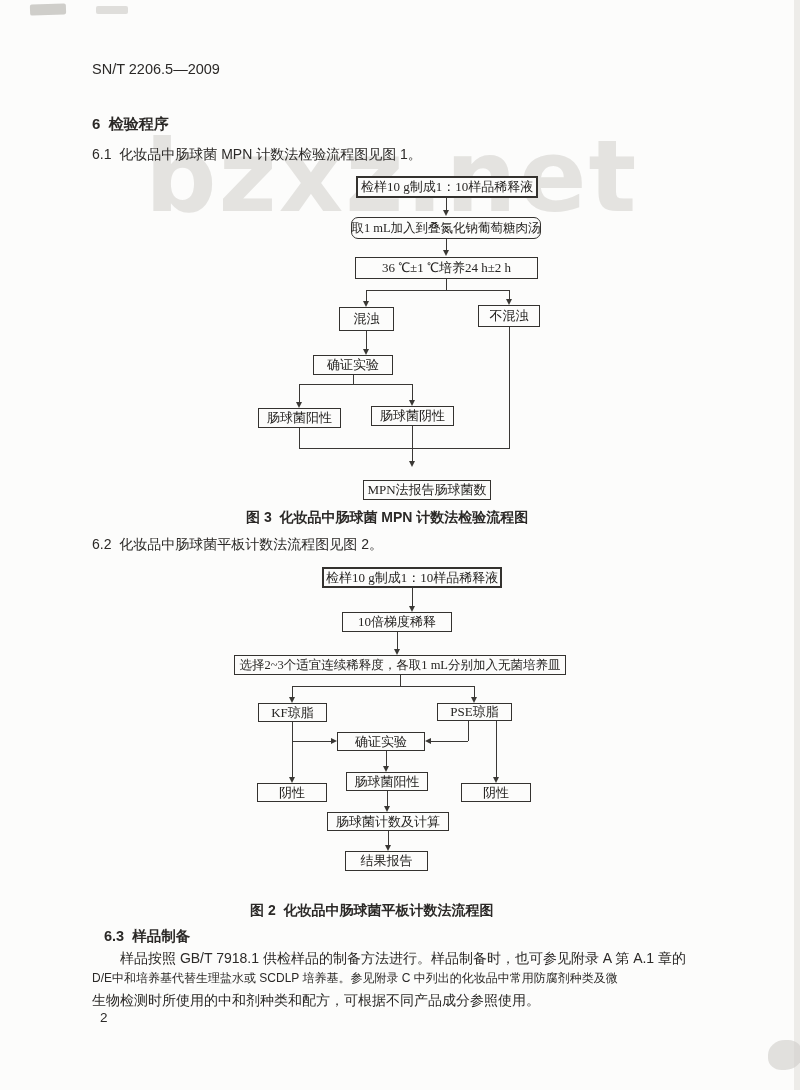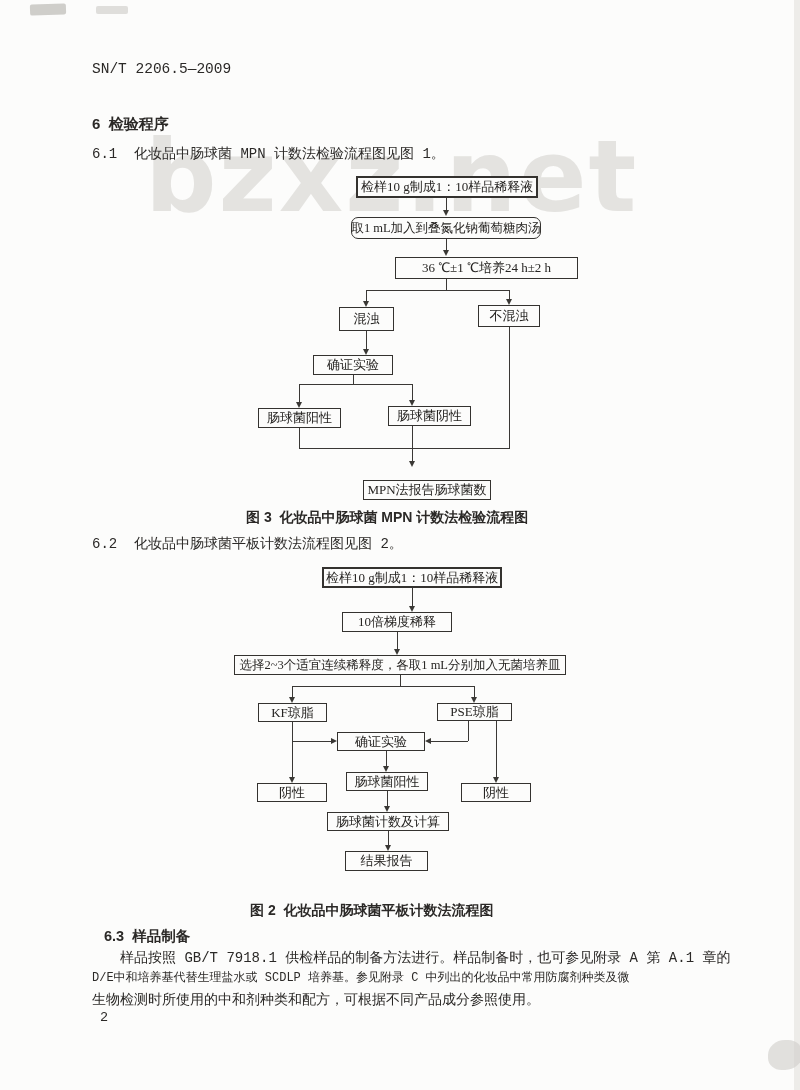--- a/index.html
+++ b/index.html
@@ -2,21 +2,21 @@
 <html><head>
 <meta charset="utf-8">
 <style>
   html,body { margin:0; padding:0; background:#ffffff; }
   .page {
     position:relative; width:800px; height:1090px;
     background:#fcfcfb; overflow:hidden;
     font-family:"Liberation Serif", serif; color:#2b2927;
   }
   .txt { position:absolute; z-index:3; white-space:pre; line-height:1.2; }
-  .serif { font-family:Liberation Mono, monospace; }
+  .serif { font-family:Liberation Sans, sans-serif; }
   .heading { font-family:"Liberation Sans", sans-serif; font-weight:bold; }
   .watermark {
     position:absolute; z-index:1; left:145px; top:118px;
     font-family:"DejaVu Sans", sans-serif; font-weight:800;
     font-size:100px; letter-spacing:2px; color:#e4e3e0; white-space:pre;
     user-select:none;
   }
   .fbox {
     position:absolute; z-index:3; box-sizing:border-box;
     border:1.5px solid #34322f; background:#fcfcfb;
@@ -60,21 +60,21 @@
     <div class="fbox thick" style="left:356px;top:176px;width:182px;height:22px;">检样10 g制成1：10样品稀释液</div>
 
     <div class="lv" style="left:446px;top:198px;height:13px;"></div>
     <div class="arr-d" style="left:443px;top:210px;"></div>
 
     <div class="fbox small-text" style="left:351px;top:217px;width:190px;height:22px;border-radius:7px;">取1 mL加入到叠氮化钠葡萄糖肉汤</div>
 
     <div class="lv" style="left:446px;top:239px;height:12px;"></div>
     <div class="arr-d" style="left:443px;top:250px;"></div>
 
-    <div class="fbox" style="left:355px;top:257px;width:183px;height:22px;margin-left:40px;">36 ℃±1 ℃培养24 h±2 h</div>
+    <div class="fbox" style="left:355px;top:257px;width:183px;height:22px;">36 ℃±1 ℃培养24 h±2 h</div>
 
     <div class="lv" style="left:446px;top:279px;height:11px;"></div>
     <div class="lh" style="left:366px;top:290px;width:143px;"></div>
     <div class="lv" style="left:366px;top:290px;height:12px;"></div>
     <div class="arr-d" style="left:363px;top:301px;"></div>
     <div class="lv" style="left:509px;top:290px;height:10px;"></div>
     <div class="arr-d" style="left:506px;top:299px;"></div>
 
     <div class="fbox" style="left:339px;top:307px;width:55px;height:24px;">混浊</div>
     <div class="fbox" style="left:478px;top:305px;width:62px;height:22px;">不混浊</div>
@@ -85,21 +85,21 @@
     <div class="fbox" style="left:313px;top:355px;width:80px;height:20px;">确证实验</div>
 
     <div class="lv" style="left:353px;top:375px;height:9px;"></div>
     <div class="lh" style="left:299px;top:384px;width:113px;"></div>
     <div class="lv" style="left:299px;top:384px;height:18px;"></div>
     <div class="arr-d" style="left:296px;top:402px;"></div>
     <div class="lv" style="left:412px;top:384px;height:16px;"></div>
     <div class="arr-d" style="left:409px;top:400px;"></div>
 
     <div class="fbox" style="left:258px;top:408px;width:83px;height:20px;">肠球菌阳性</div>
-    <div class="fbox" style="left:388px;top:406px;width:83px;height:20px;">肠球菌阴性</div>
+    <div class="fbox" style="left:371px;top:406px;width:83px;height:20px;">肠球菌阴性</div>
 
     <div class="lv" style="left:299px;top:428px;height:21px;"></div>
     <div class="lv" style="left:412px;top:426px;height:23px;"></div>
     <div class="lv" style="left:509px;top:327px;height:122px;"></div>
     <div class="lh" style="left:299px;top:448px;width:211px;"></div>
     <div class="lv" style="left:412px;top:449px;height:12px;"></div>
     <div class="arr-d" style="left:409px;top:461px;"></div>
 
     <div class="fbox" style="left:363px;top:480px;width:128px;height:20px;">MPN法报告肠球菌数</div>
   </div>

